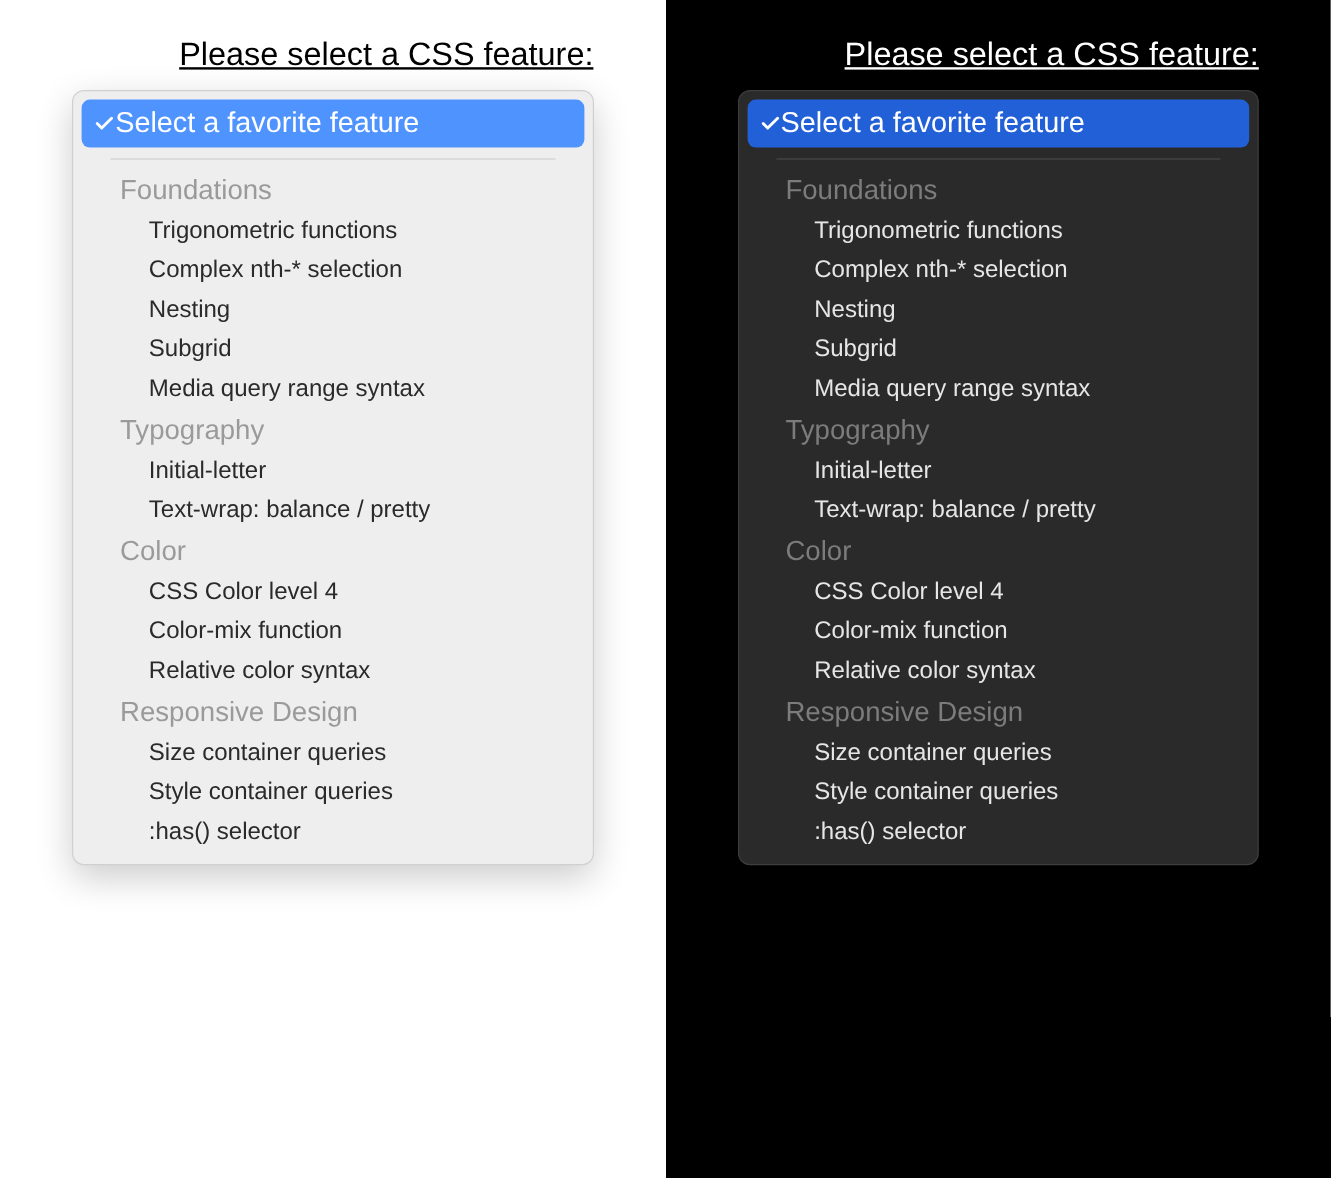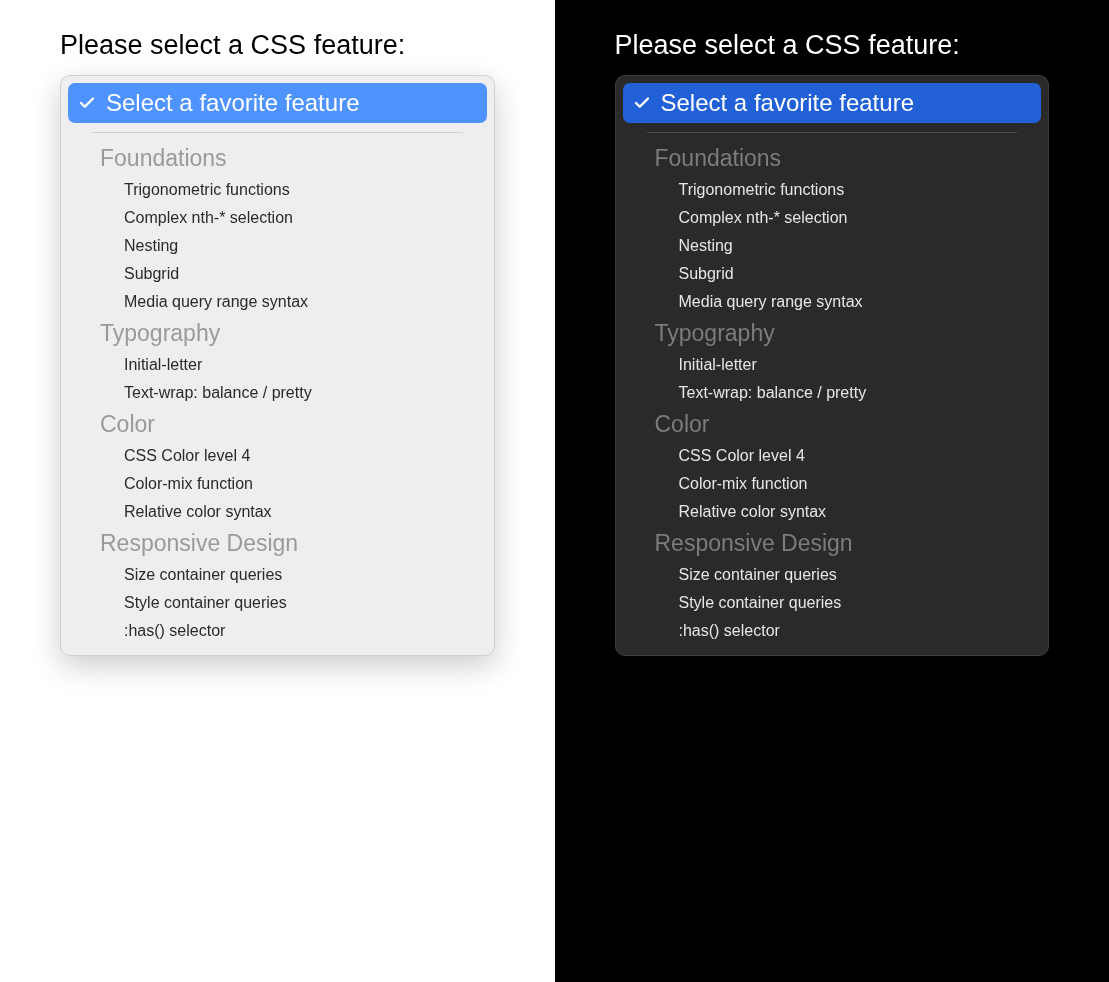--- a/index.html
+++ b/index.html
@@ -21,23 +21,24 @@
     .panel.light {
       background: #ffffff;
       color: #000000;
     }
     .panel.dark {
       background: #000000;
       color: #ffffff;
     }
     .prompt {
       font-size: 27px;
-      text-align: left;
+      text-align: right;
       margin-bottom: 14px;
       white-space: nowrap;
+      text-decoration: underline;
     }
     .panel.light .prompt { color: #000; }
     .panel.dark .prompt { color: #fff; }
     .dropdown {
       border-radius: 10px;
       padding: 7px 7px 10px 7px;
       box-shadow: 0 10px 30px rgba(0,0,0,0.2);
     }
     .panel.light .dropdown {
       background: #eeeeee;
@@ -47,21 +48,20 @@
       background: #2a2a2a;
       border: 1px solid #3e3e3e;
     }
     .selected-row {
       display: flex;
       align-items: center;
       padding: 6px 10px;
       border-radius: 7px;
       color: #ffffff;
       font-size: 24px;
-      gap: 10px;
     }
     .panel.light .selected-row { background: #4f93ff; }
     .panel.dark  .selected-row { background: #2260d8; }
     .check-icon {
       display: inline-flex;
       align-items: center;
       justify-content: center;
       width: 18px;
       height: 18px;
       flex-shrink: 0;
@@ -73,21 +73,21 @@
     }
     .panel.light .divider { background: #cfcfcf; }
     .panel.dark  .divider { background: #4a4a4a; }
     .group-label {
       font-size: 23px;
       padding: 4px 0 4px 32px;
     }
     .panel.light .group-label { color: #9a9a9a; }
     .panel.dark  .group-label { color: #7c7c7c; }
     .option {
-      font-size: 16px;
+      font-size: 20px;
       padding: 5px 0 5px 56px;
       border-radius: 5px;
       cursor: default;
       white-space: nowrap;
     }
     .panel.light .option { color: #2a2a2a; }
     .panel.dark  .option { color: #e6e6e6; }
   </style>
 </head>
 <body>

